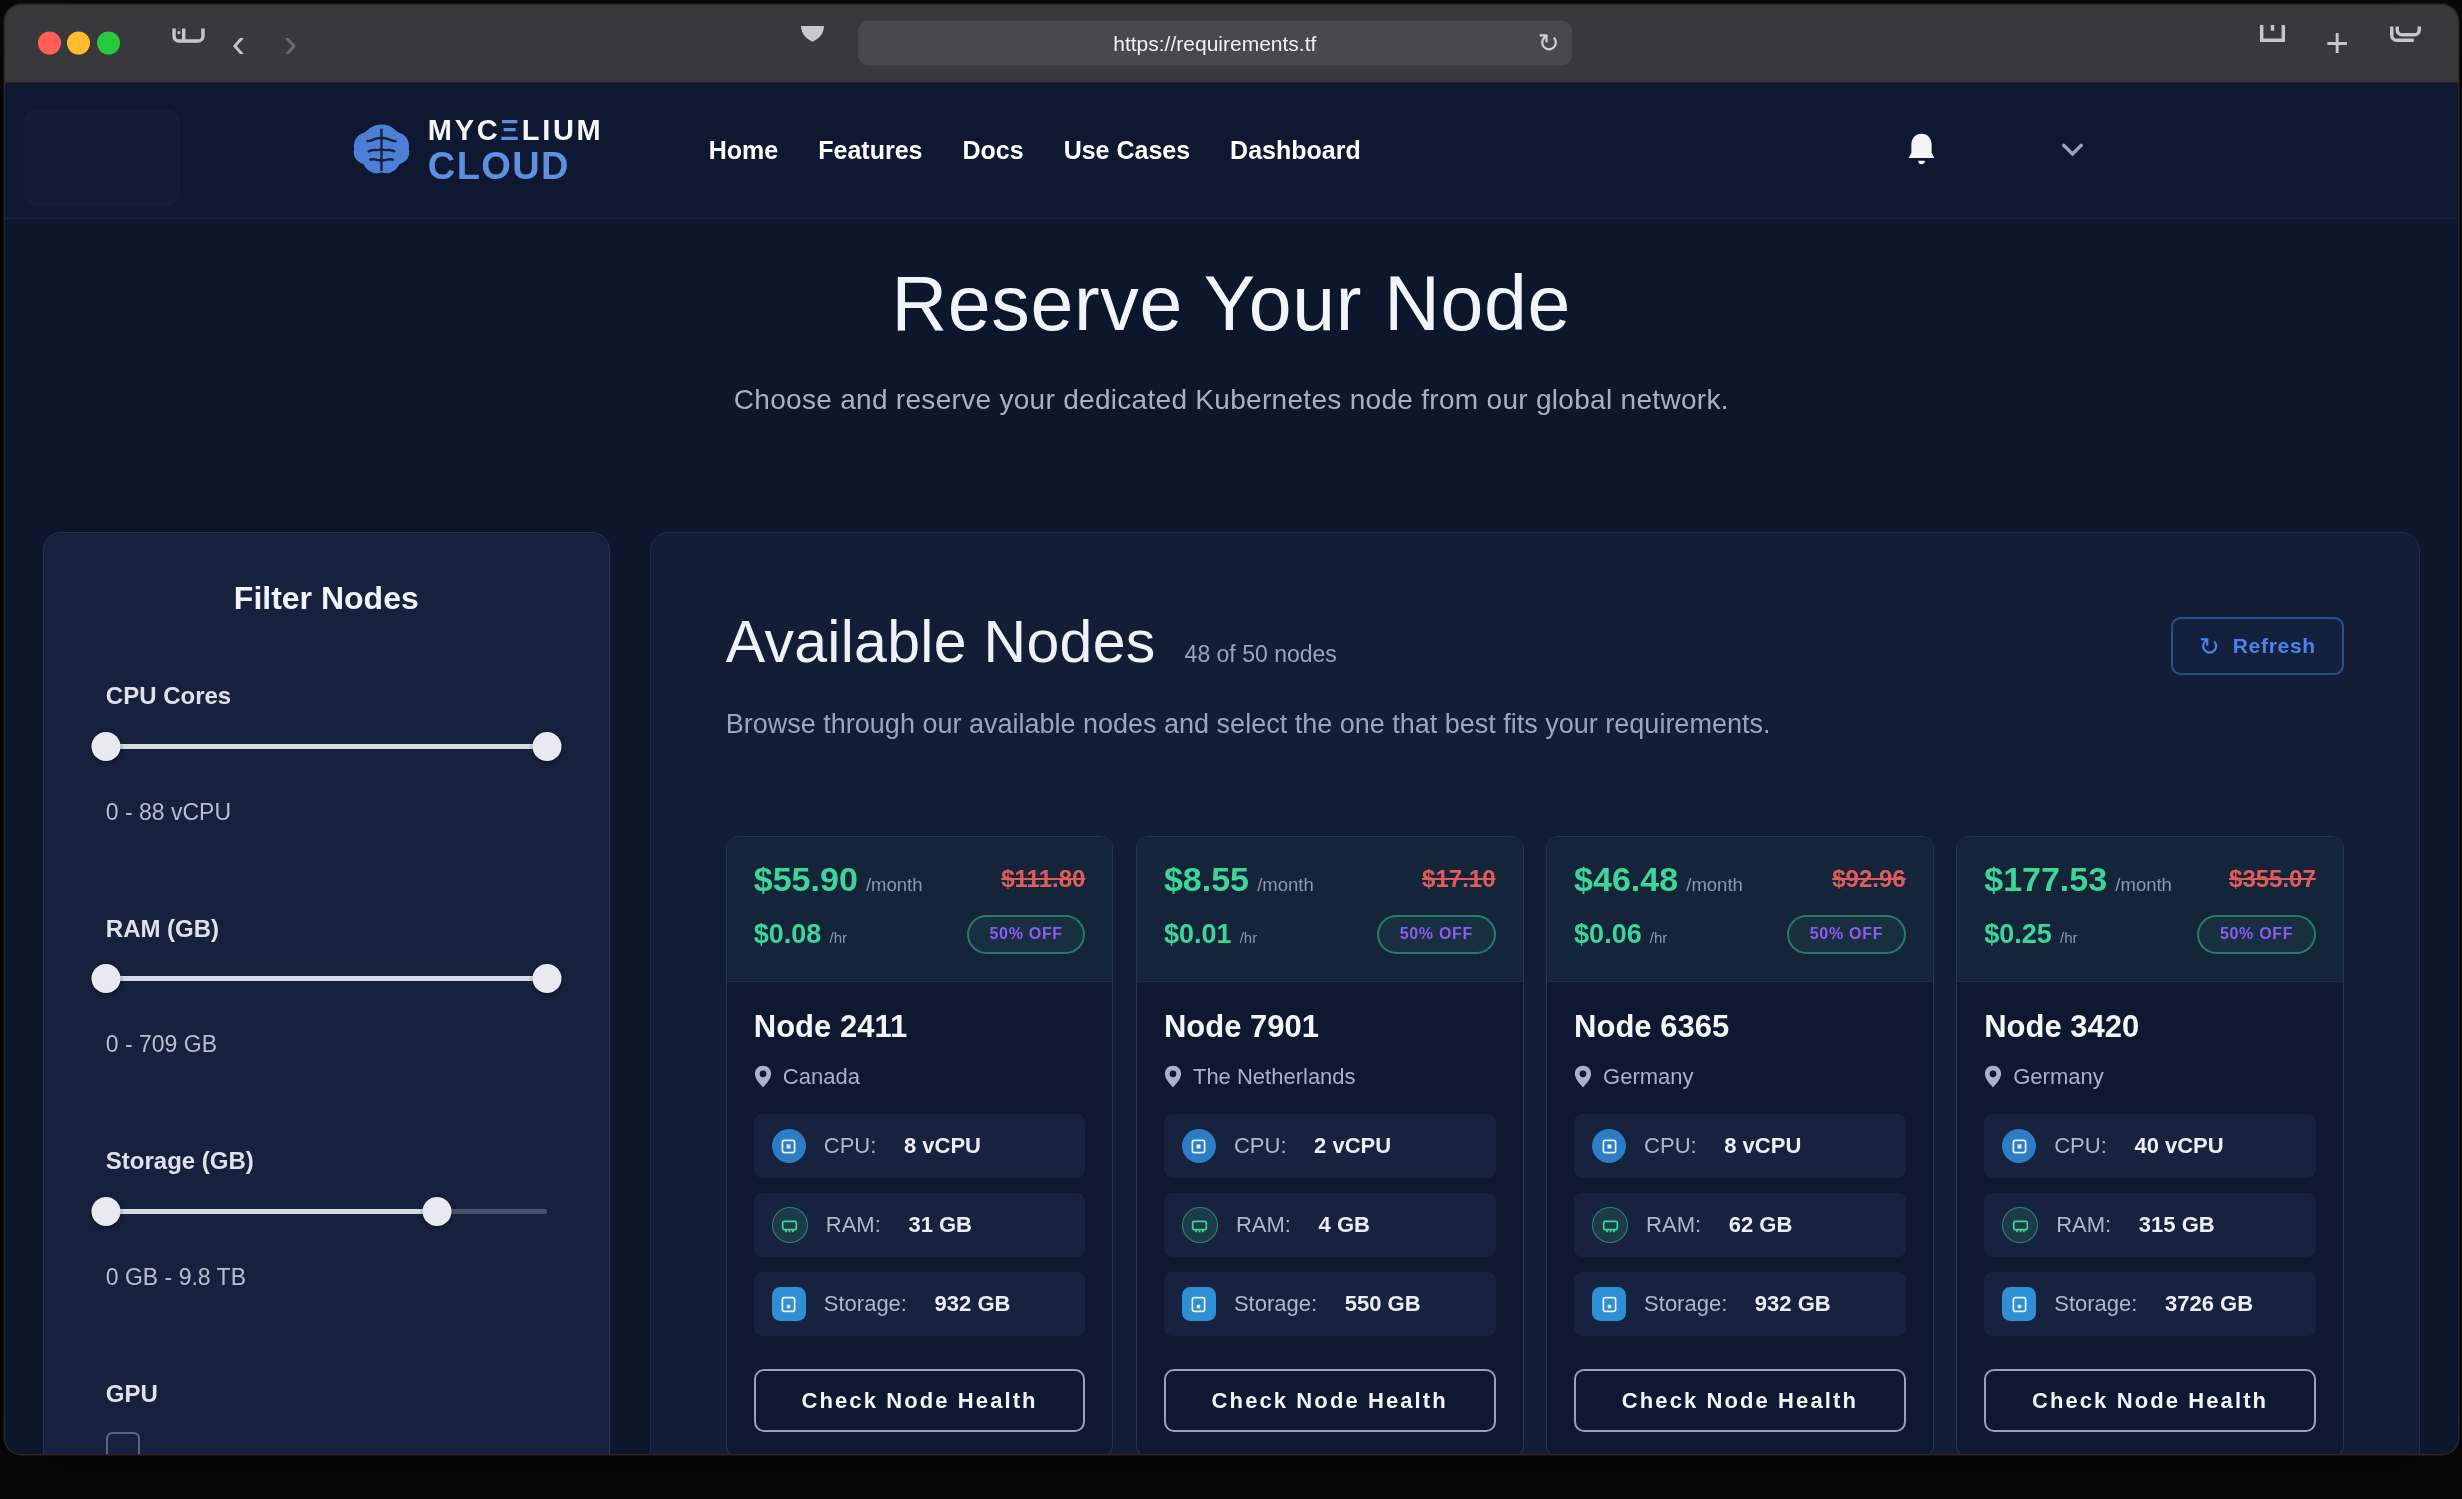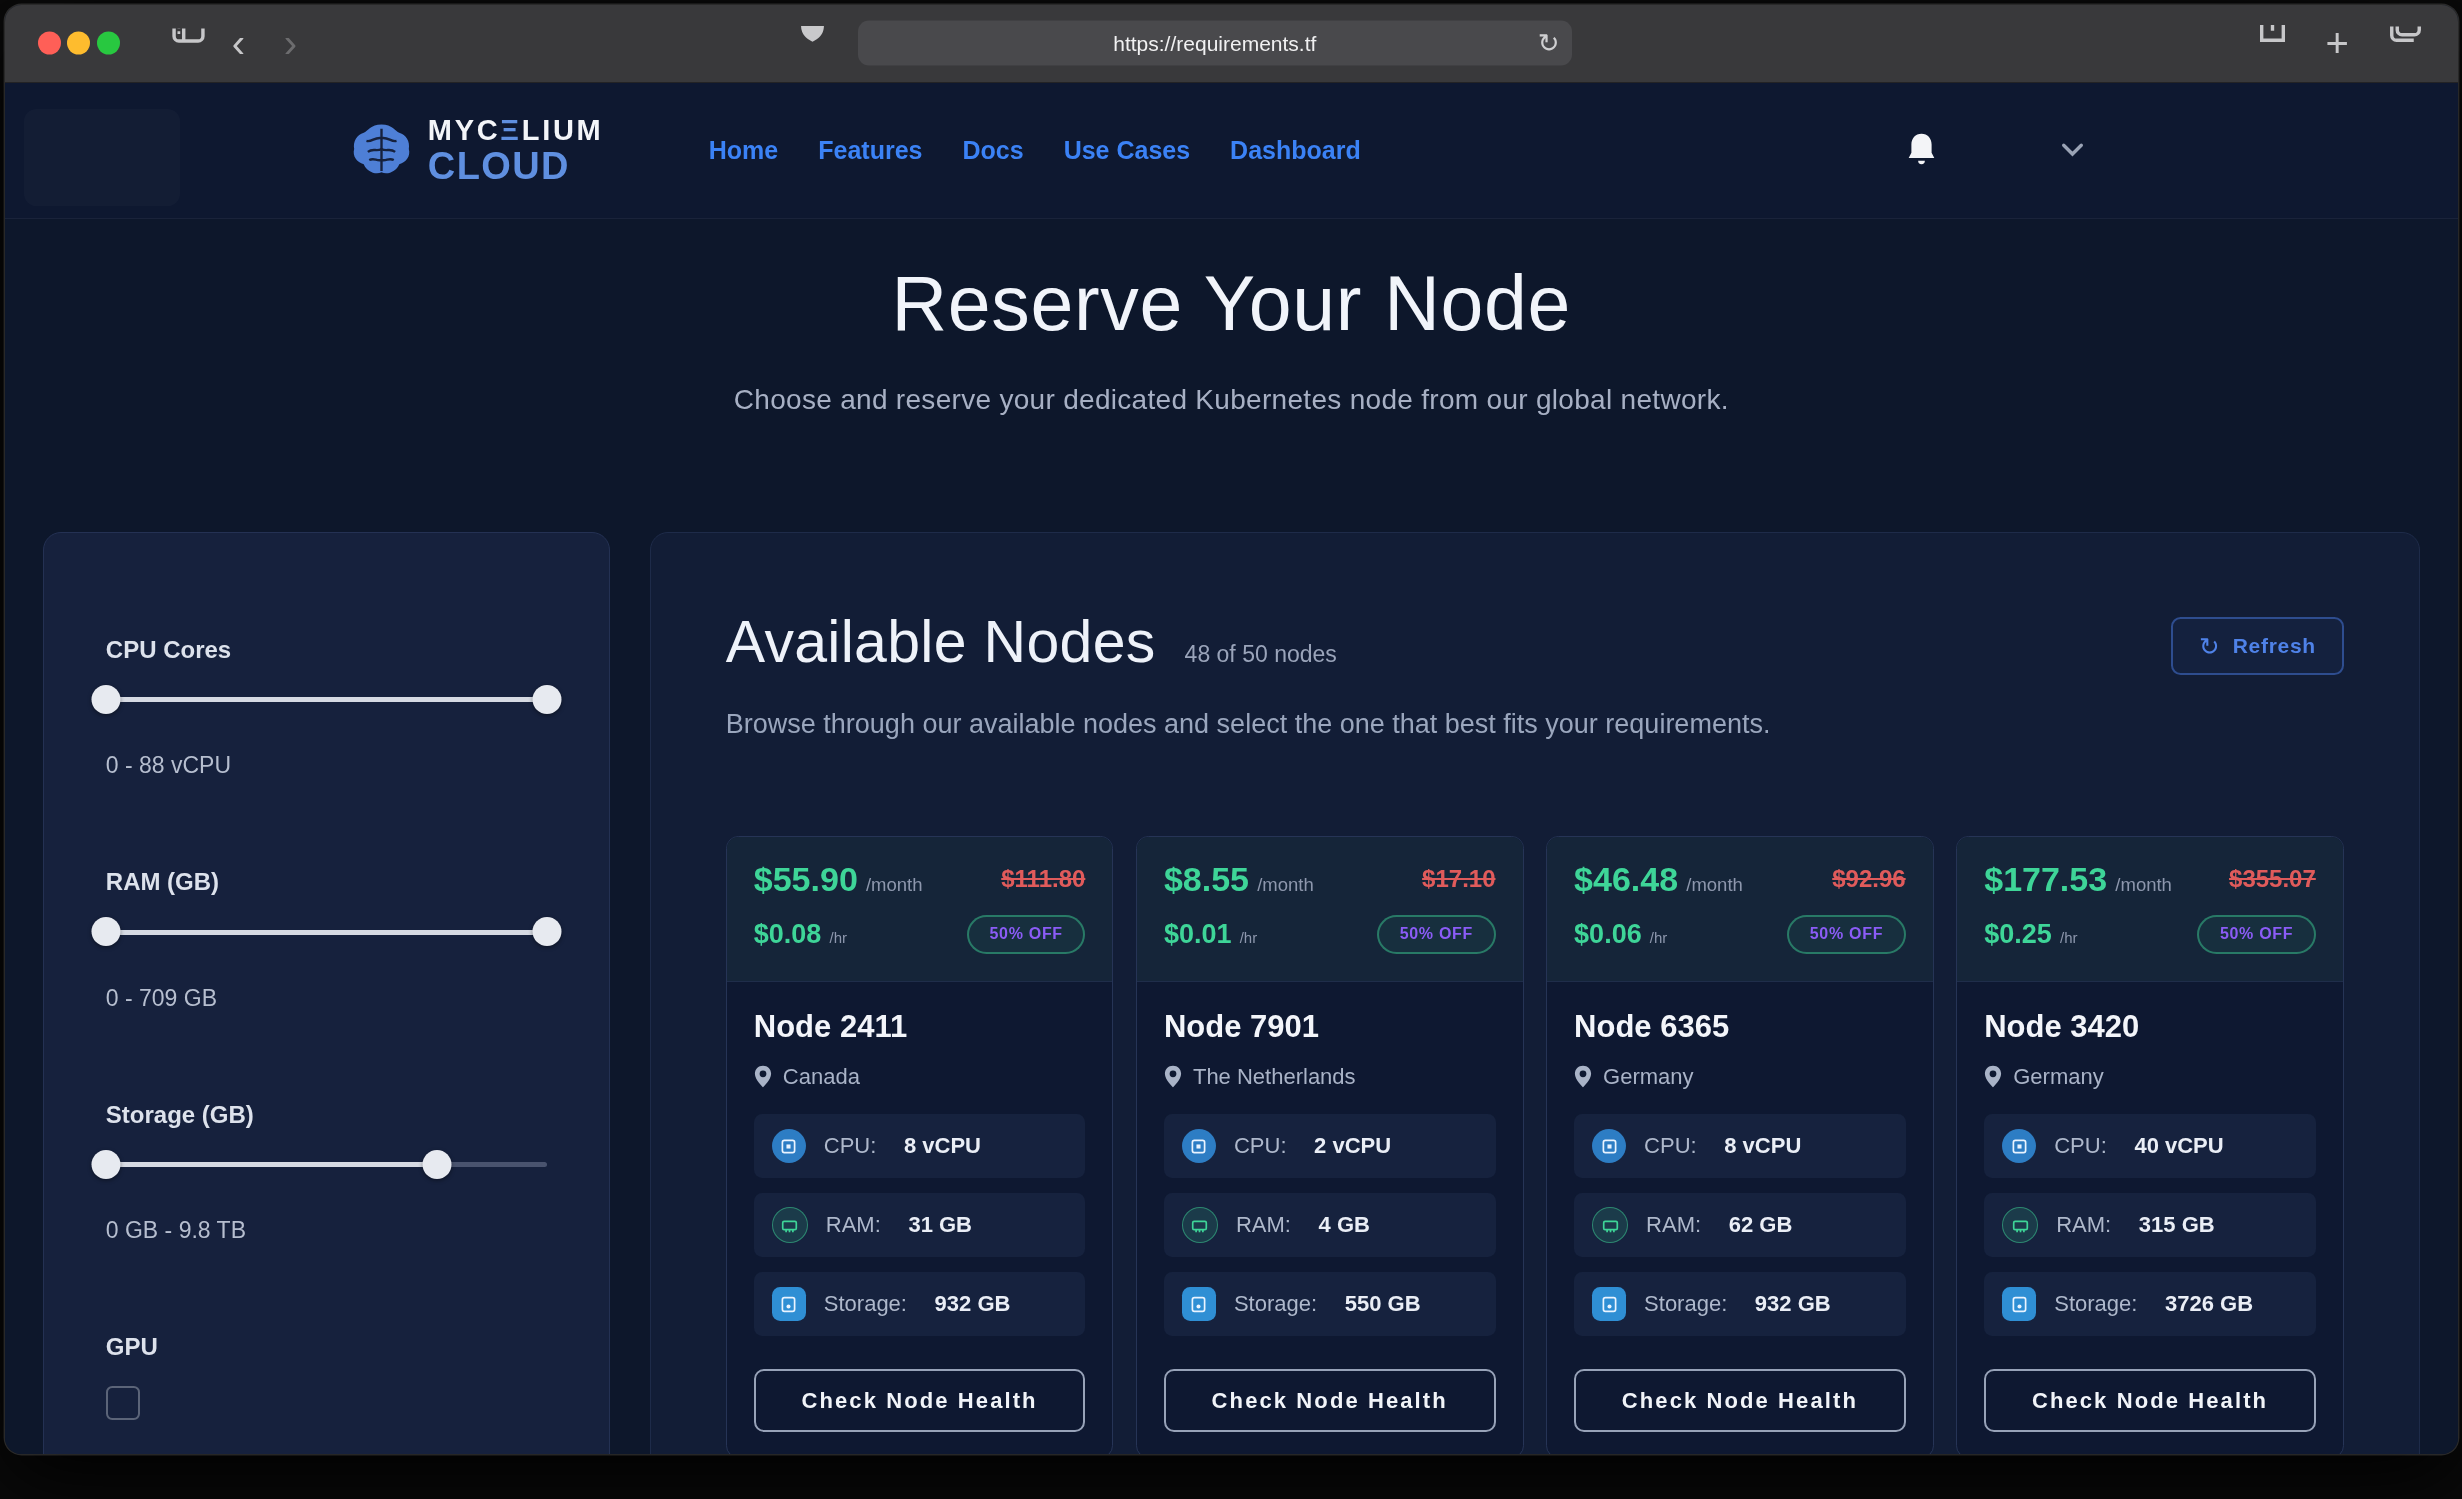--- a/index.html
+++ b/index.html
@@ -34,21 +34,21 @@
   .nav{position:relative;height:135px;background:#0e1830;border-bottom:0.7px solid rgba(255,255,255,.05);}
   .nav *{position:absolute;}
   .ghost{left:19px;top:26px;width:156px;height:97px;border-radius:12.3px;background:rgba(255,255,255,.025);}
   .brand{left:345px;top:50%;transform:translateY(-50%);display:flex;align-items:center;gap:15px;position:absolute;}
   .brand *{position:static;}
   .brand-text{display:flex;flex-direction:column;line-height:1;}
   .brand-l1{font-size:29px;font-weight:800;letter-spacing:2.7px;color:#f3f5f9;}
   .brand-l1 .mid{color:#5f8fe0;}
   .brand-l2{font-size:38px;font-weight:800;letter-spacing:1.4px;color:#5f8fe0;margin-top:1.4px;}
   .navlinks{left:704px;top:50%;transform:translateY(-50%);display:flex;gap:40px;}
-  .navlinks a{position:static;color:#3b82f6;font-size:25px;font-weight:600;text-decoration:none;}
+  .navlinks a{position:static;color:#ffffff;font-size:25px;font-weight:600;text-decoration:none;}
   .bell{left:1901px;top:50%;transform:translateY(-50%);}
   .navchev{left:2056px;top:50%;transform:translateY(-50%);}
   .hero{text-align:center;padding-top:40px;}
   .hero h1{margin:0;font-size:77px;font-weight:500;color:#f1f4fa;letter-spacing:0.7px;}
   .hero p{margin:36px 0 0;font-size:28px;color:#a7b0c4;letter-spacing:0.3px;}
   
   .content{display:flex;gap:40px;padding:0 38px;margin-top:116px;align-items:flex-start;}
   .filters{
     width:441px;flex-shrink:0;background:#16213d;border:1.4px solid #243153;
     border-radius:18px;padding:38px 62px 137px;
@@ -194,20 +194,21 @@
     </header>
 
     <section class="hero">
       <h1>Reserve Your Node</h1>
       <p>Choose and reserve your dedicated Kubernetes node from our global network.</p>
     </section>
 
     <div class="content">
 
       <aside class="filters">
+        <h3>Filter Nodes</h3>
 
         <div class="fgroup">
           <div class="flabel">CPU Cores</div>
           <div class="slider">
             <div class="track"></div>
             <div class="fill w100"></div>
             <div class="handle h0"></div>
             <div class="handle h100"></div>
           </div>
           <div class="frange">0 - 88 vCPU</div>

